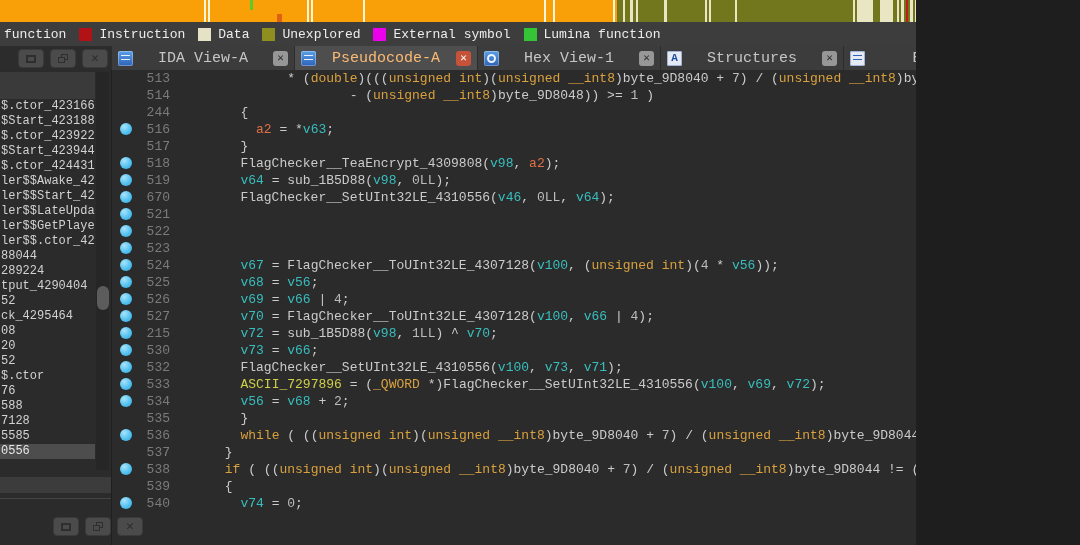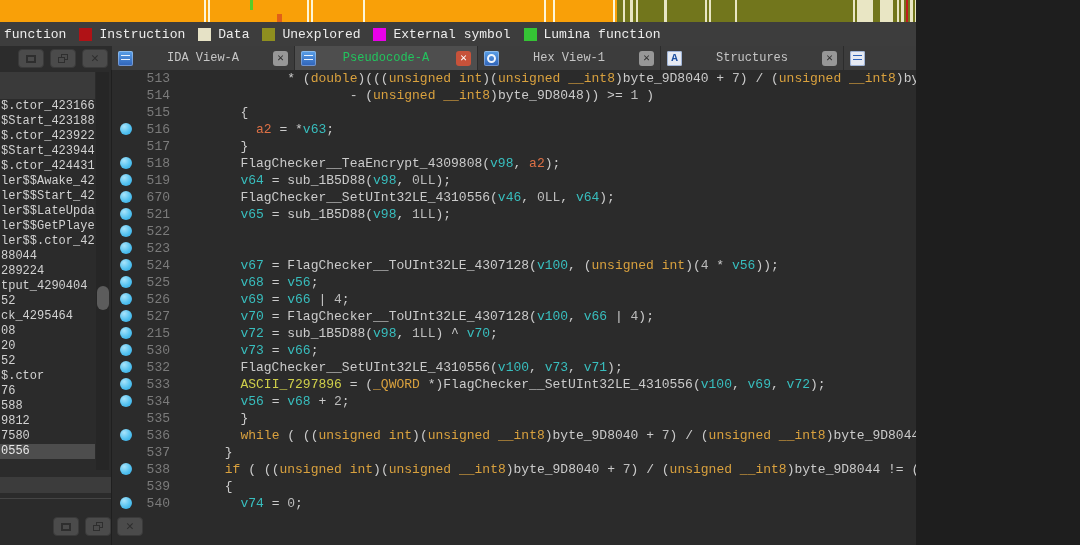--- a/index.html
+++ b/index.html
@@ -29,22 +29,22 @@
   .g-cascade{position:relative;width:11px;height:9px;}
   .g-cascade i{position:absolute;width:7px;height:6px;border:1.5px solid #2e2e2e;display:block;box-sizing:border-box;}
   .g-cascade i:first-child{left:3px;top:0;}
   .g-cascade i:last-child{left:0;top:3px;background:#4b4b4b;}
   .g-close{color:#2e2e2e;font-size:13px;font-weight:bold;line-height:1;}
   .tabs{position:absolute;left:112px;top:46px;height:24px;display:flex;}
   .tab{height:24px;width:183px;display:flex;align-items:center;background:#3c3c3c;
        border-right:1px solid #2c2c2c;box-sizing:border-box;padding:0 6px;column-gap:8px;}
   .tab.active{background:#4e4e4e;}
   .tab.partial{width:50px;}
-  .tab-label{flex:1;text-align:center;font-size:12px;color:#c6c6c6;overflow:hidden;white-space:nowrap;}
-  .tab.active .tab-label{color:#22c55e;}
+  .tab-label{flex:1;text-align:center;font-size:15px;color:#c6c6c6;overflow:hidden;white-space:nowrap;}
+  .tab.active .tab-label{color:#fdba74;}
   .ticon{width:15px;height:15px;border-radius:2px;flex:none;position:relative;}
   .ticon.doc-blue,.ticon.hex{background:linear-gradient(#5aa0e8,#2e62b8);box-shadow:inset 0 0 0 1px rgba(255,255,255,.3);}
   .ticon.doc-blue::after{content:"";position:absolute;left:3px;right:3px;top:4px;height:8px;
       background:repeating-linear-gradient(#e8f1fc 0 1.5px,transparent 1.5px 4px);}
   .ticon.hex::after{content:"";position:absolute;inset:3px;border:2px solid #eef4fc;border-radius:50%;}
   .ticon.struct{background:#e6eaf3;box-shadow:inset 0 0 0 1px #9fb4d8;color:#1d4fa0;
       font-size:11px;font-weight:bold;text-align:center;line-height:15px;}
   .ticon.struct::after{content:"A";}
   .ticon.enum{background:#e6eaf3;box-shadow:inset 0 0 0 1px #9fb4d8;}
   .ticon.enum::after{content:"";position:absolute;left:3px;right:3px;top:4px;height:8px;
@@ -205,22 +205,22 @@
         <div class="funcitem">289224</div>
         <div class="funcitem">tput_4290404</div>
         <div class="funcitem">52</div>
         <div class="funcitem">ck_4295464</div>
         <div class="funcitem">08</div>
         <div class="funcitem">20</div>
         <div class="funcitem">52</div>
         <div class="funcitem">$.ctor</div>
         <div class="funcitem">76</div>
         <div class="funcitem">588</div>
-        <div class="funcitem">9812</div>
-        <div class="funcitem">7580</div>
+        <div class="funcitem">7128</div>
+        <div class="funcitem">5585</div>
         <div class="funcitem selected">0556</div>
       </div>
     <div class="vscroll">
       <div class="vthumb"></div>
     </div>
     <div class="hscroll"></div>
     <div class="divider"></div>
   </div>
 
   <div class="winbtns bottom">
@@ -234,27 +234,27 @@
         </span>
       </div>
     <div class="winbtn">
         <span class="g-close">✕</span>
       </div>
   </div>
 
   <div class="codearea">
       <div class="codeline"><span class="lnum">513</span><span class="ctext">              * (<span class="k">double</span>)(((<span class="k">unsigned</span> <span class="k">int</span>)(<span class="k">unsigned</span> <span class="k">__int8</span>)byte_9D8040 + <span class="n">7</span>) / (<span class="k">unsigned</span> <span class="k">__int8</span>)byte_9D8044</span></div>
       <div class="codeline"><span class="lnum">514</span><span class="ctext">                      - (<span class="k">unsigned</span> <span class="k">__int8</span>)byte_9D8048)) &gt;= <span class="n">1</span> )</span></div>
-      <div class="codeline"><span class="lnum">515</span><span class="ctext">        {</span></div>
+      <div class="codeline"><span class="lnum">244</span><span class="ctext">        {</span></div>
       <div class="codeline"><span class="bp"></span><span class="lnum">516</span><span class="ctext">          <span class="a">a2</span> = *<span class="v">v63</span>;</span></div>
       <div class="codeline"><span class="lnum">517</span><span class="ctext">        }</span></div>
       <div class="codeline"><span class="bp"></span><span class="lnum">518</span><span class="ctext">        FlagChecker__TeaEncrypt_4309808(<span class="v">v98</span>, <span class="a">a2</span>);</span></div>
       <div class="codeline"><span class="bp"></span><span class="lnum">519</span><span class="ctext">        <span class="v">v64</span> = sub_1B5D88(<span class="v">v98</span>, <span class="n">0LL</span>);</span></div>
       <div class="codeline"><span class="bp"></span><span class="lnum">670</span><span class="ctext">        FlagChecker__SetUInt32LE_4310556(<span class="v">v46</span>, <span class="n">0LL</span>, <span class="v">v64</span>);</span></div>
-      <div class="codeline"><span class="bp"></span><span class="lnum">521</span><span class="ctext">        <span class="v">v65</span> = sub_1B5D88(<span class="v">v98</span>, <span class="n">1LL</span>);</span></div>
+      <div class="codeline"><span class="bp"></span><span class="lnum">521</span></div>
       <div class="codeline"><span class="bp"></span><span class="lnum">522</span></div>
       <div class="codeline"><span class="bp"></span><span class="lnum">523</span></div>
       <div class="codeline"><span class="bp"></span><span class="lnum">524</span><span class="ctext">        <span class="v">v67</span> = FlagChecker__ToUInt32LE_4307128(<span class="v">v100</span>, (<span class="k">unsigned</span> <span class="k">int</span>)(<span class="n">4</span> * <span class="v">v56</span>));</span></div>
       <div class="codeline"><span class="bp"></span><span class="lnum">525</span><span class="ctext">        <span class="v">v68</span> = <span class="v">v56</span>;</span></div>
       <div class="codeline"><span class="bp"></span><span class="lnum">526</span><span class="ctext">        <span class="v">v69</span> = <span class="v">v66</span> | <span class="n">4</span>;</span></div>
       <div class="codeline"><span class="bp"></span><span class="lnum">527</span><span class="ctext">        <span class="v">v70</span> = FlagChecker__ToUInt32LE_4307128(<span class="v">v100</span>, <span class="v">v66</span> | <span class="n">4</span>);</span></div>
       <div class="codeline"><span class="bp"></span><span class="lnum">215</span><span class="ctext">        <span class="v">v72</span> = sub_1B5D88(<span class="v">v98</span>, <span class="n">1LL</span>) ^ <span class="v">v70</span>;</span></div>
       <div class="codeline"><span class="bp"></span><span class="lnum">530</span><span class="ctext">        <span class="v">v73</span> = <span class="v">v66</span>;</span></div>
       <div class="codeline"><span class="bp"></span><span class="lnum">532</span><span class="ctext">        FlagChecker__SetUInt32LE_4310556(<span class="v">v100</span>, <span class="v">v73</span>, <span class="v">v71</span>);</span></div>
       <div class="codeline"><span class="bp"></span><span class="lnum">533</span><span class="ctext">        <span class="g">ASCII_7297896</span> = (<span class="k">_QWORD</span> *)FlagChecker__SetUInt32LE_4310556(<span class="v">v100</span>, <span class="v">v69</span>, <span class="v">v72</span>);</span></div>

